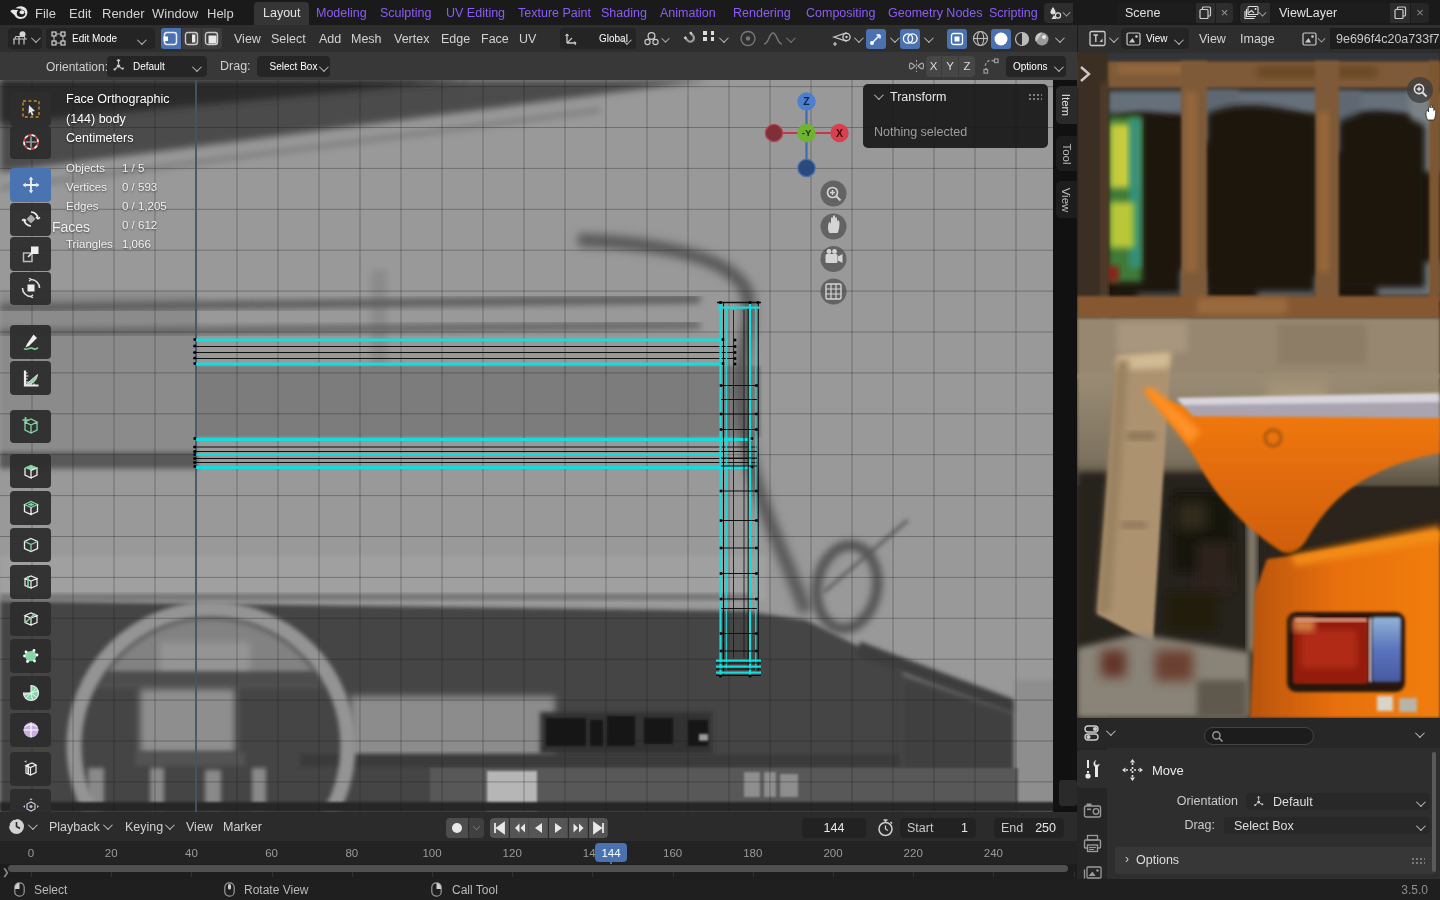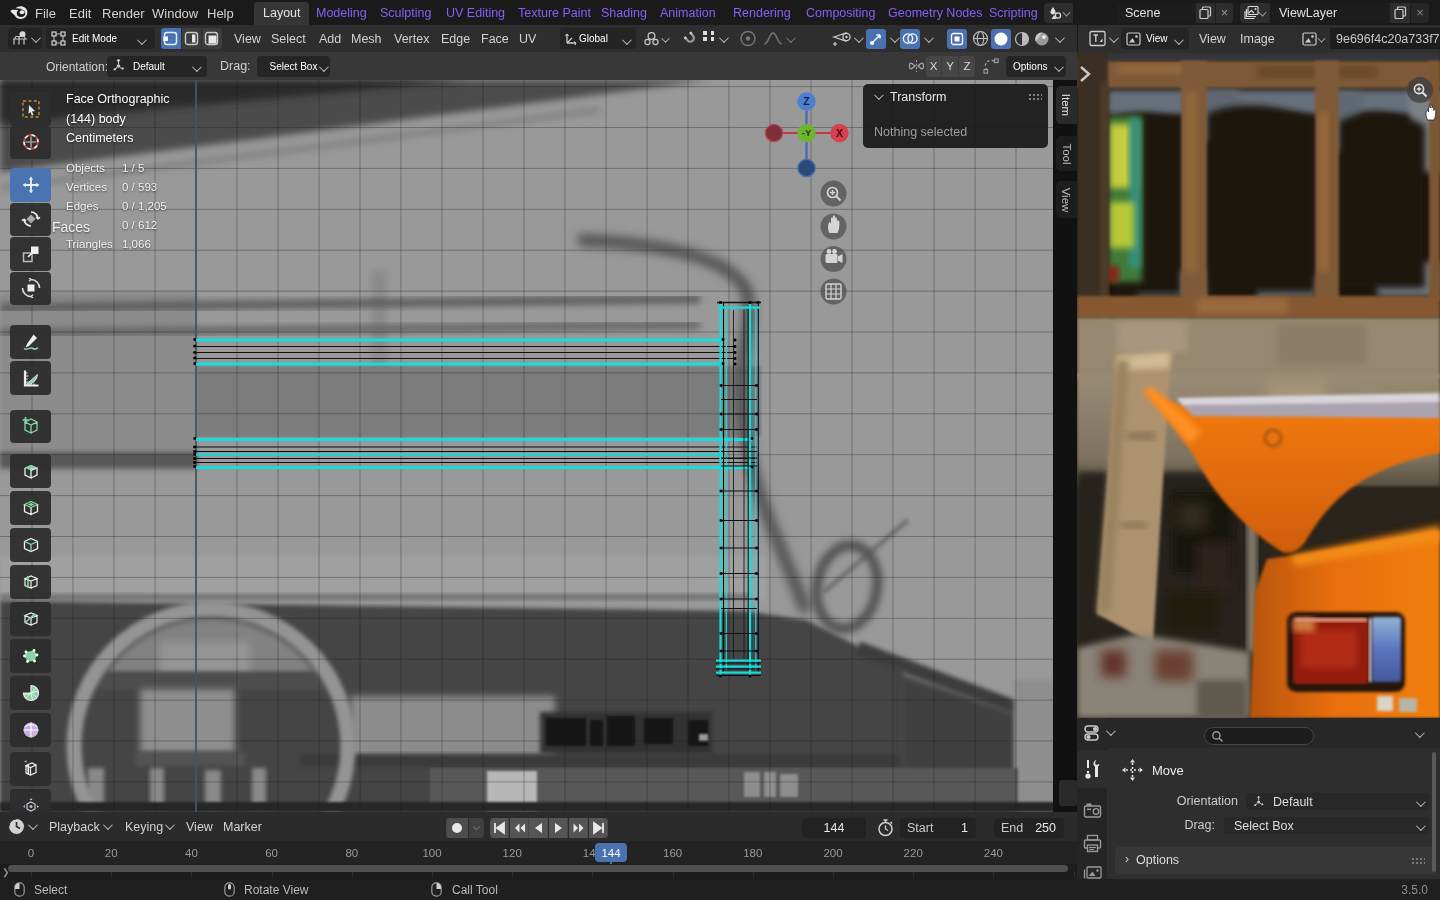--- a/index.html
+++ b/index.html
@@ -132,21 +132,21 @@
     <div class="abs txt" style="left:481px;top:6.5px;">Face</div>
     <div class="abs txt" style="left:519px;top:6.5px;">UV</div>
 
     <div class="abs row pill" style="left:560px;top:3px;width:76px;height:21px;">
       <svg style="margin-left:4px;" width="15" height="15" viewBox="0 0 15 15">
           <path d="M3 12 L3 3 M3 12 L12 12" stroke="#ccc" stroke-width="1.3"></path>
           <path d="M3 3 L1.5 5 M3 3 L4.5 5" stroke="#ccc" stroke-width="1.1"></path>
           <path d="M12 12 L10 10.8 M12 12 L10.8 14" stroke="#ccc" stroke-width="1.1"></path>
           <path d="M3 12 L8 7" stroke="#ccc" stroke-width="1.1"></path>
         </svg>
-      <span style="margin-left:0;">Global</span>
+      <span style="margin-left:20px;">Global</span>
       <span class="chev" style="position:absolute;left:62px;top:9.5px;"></span>
     </div>
     <div class="abs row" style="left:643px;top:3px;width:30px;height:21px;">
       <svg width="17" height="16" viewBox="0 0 17 16">
           <circle cx="8.5" cy="5" r="3.4" fill="none" stroke="#ccc" stroke-width="1.2"></circle>
           <circle cx="4.5" cy="11" r="2.6" fill="none" stroke="#ccc" stroke-width="1.1"></circle>
           <circle cx="12.5" cy="11" r="2.6" fill="none" stroke="#ccc" stroke-width="1.1"></circle>
         </svg>
       <span class="chev" style="transform:rotate(45deg) scale(.85);margin-left:2px;"></span>
     </div>

